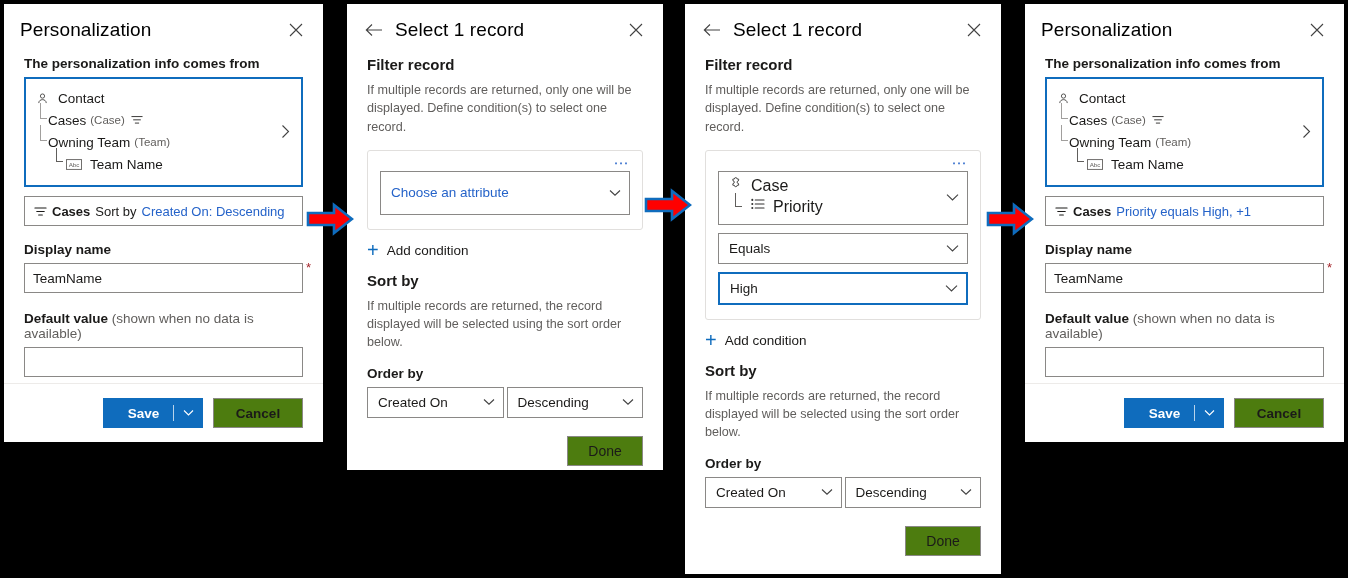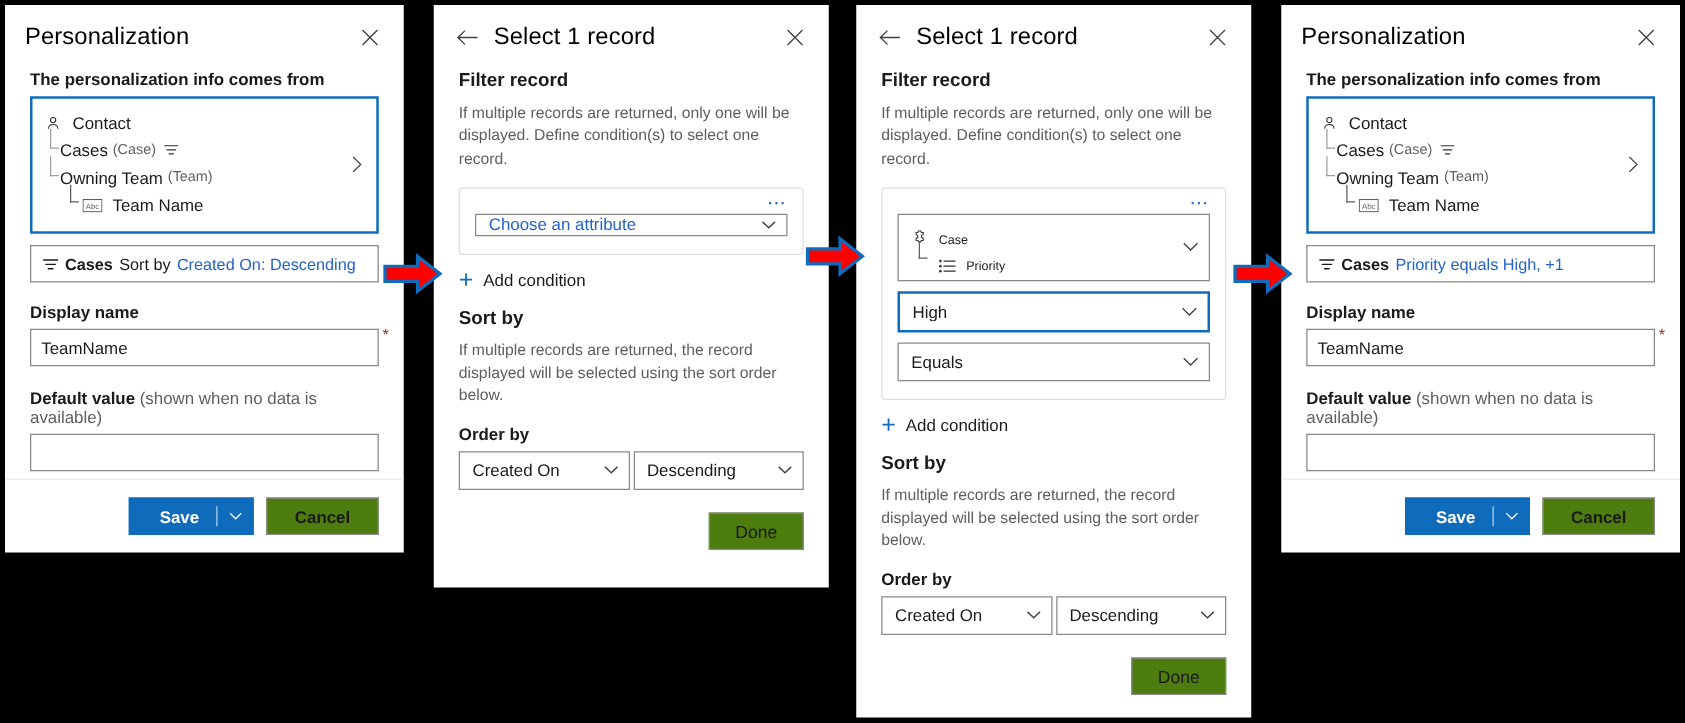--- a/index.html
+++ b/index.html
@@ -167,22 +167,22 @@
   }
   .cond-dd-tall {
     border: 1px solid #8a8886;
     min-height: 52px;
     display: flex; align-items: center;
     padding: 5px 8px 5px 10px;
     background: #fff;
   }
   .cond-tree { flex: 1 1 auto; }
   .cond-row {
-    display: flex; align-items: flex-end;
-    font-size: 10px; color: #1b1a19;
+    display: flex; align-items: flex-start;
+    font-size: 16px; color: #1b1a19;
     height: 21px;
   }
   .cond-row.ind { padding-left: 22px; position: relative; }
   .cond-elbow {
     position: absolute; left: 6px; top: -5px;
     width: 7px; height: 14px;
     border-left: 1px solid #605e5c;
     border-bottom: 1px solid #605e5c;
   }
 
@@ -365,21 +365,21 @@
           </svg>
       </div>
     </div>
 
     <div class="body">
       <div class="section-title">Filter record</div>
       <div class="section-desc">If multiple records are returned, only one will be displayed. Define condition(s) to select one record.</div>
 
       <div class="cond-card">
         <div class="ellipsis">⋯</div>
-        <div class="dd blue-text" style="height:18px">
+        <div class="dd blue-text" style="height:44px">
           <span class="val">Choose an attribute</span>
           <span class="cv">
             <svg width="12" height="8" viewBox="0 0 12 8">
                 <path d="M1 1.5 L6 6.2 L11 1.5" fill="none" stroke="#424242" stroke-width="1.1"></path>
               </svg>
           </span>
         </div>
       </div>
 
       <div class="add-cond">
@@ -462,31 +462,31 @@
               <span>Priority</span>
             </div>
           </div>
           <span class="cv">
             <svg width="13" height="9" viewBox="0 0 13 9">
                 <path d="M1 1.6 L6.5 7 L12 1.6" fill="none" stroke="#424242" stroke-width="1.1"></path>
               </svg>
           </span>
         </div>
 
+        <div class="dd" style="margin-top:8px">
+          <span class="val">Equals</span>
+          <span class="cv">
+            <svg width="13" height="9" viewBox="0 0 13 9">
+                <path d="M1 1.6 L6.5 7 L12 1.6" fill="none" stroke="#424242" stroke-width="1.1"></path>
+              </svg>
+          </span>
+        </div>
+
         <div class="dd focused" style="margin-top:8px; height:33px">
           <span class="val">High</span>
-          <span class="cv">
-            <svg width="13" height="9" viewBox="0 0 13 9">
-                <path d="M1 1.6 L6.5 7 L12 1.6" fill="none" stroke="#424242" stroke-width="1.1"></path>
-              </svg>
-          </span>
-        </div>
-
-        <div class="dd" style="margin-top:8px">
-          <span class="val">Equals</span>
           <span class="cv">
             <svg width="13" height="9" viewBox="0 0 13 9">
                 <path d="M1 1.6 L6.5 7 L12 1.6" fill="none" stroke="#424242" stroke-width="1.1"></path>
               </svg>
           </span>
         </div>
       </div>
 
       <div class="add-cond">
         <span class="plus">+</span>

